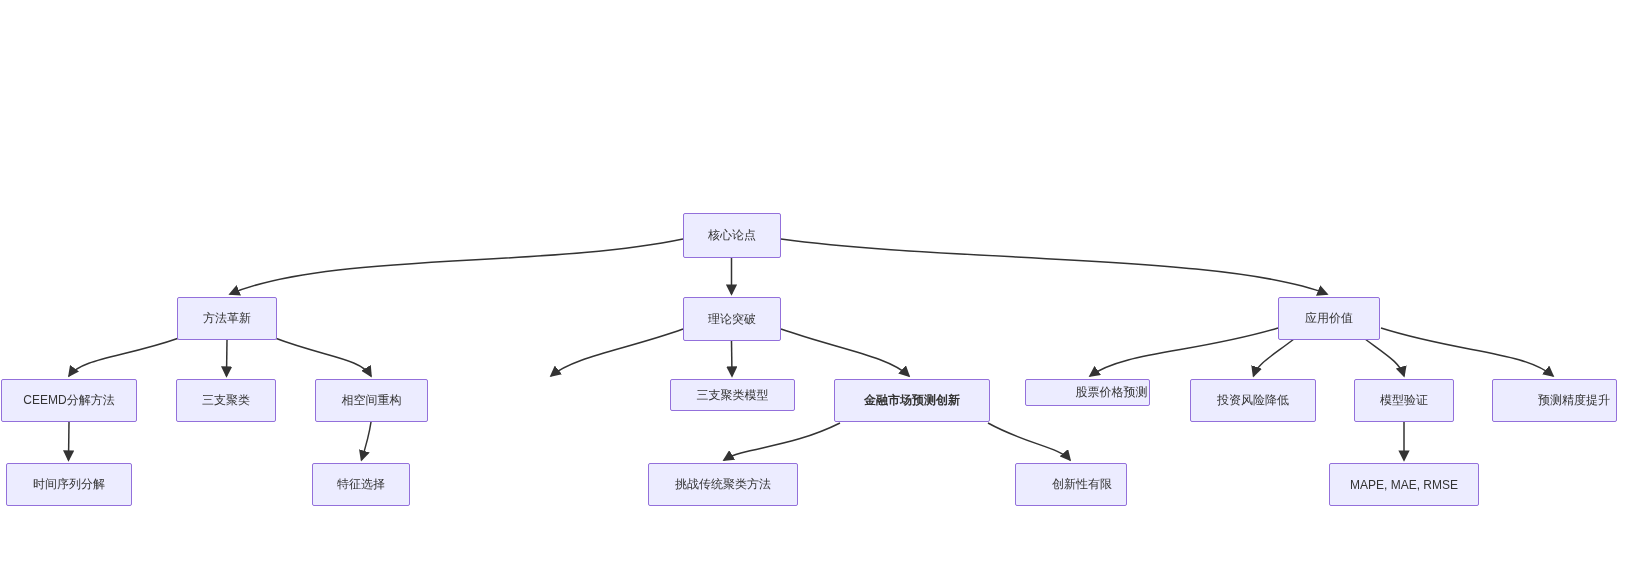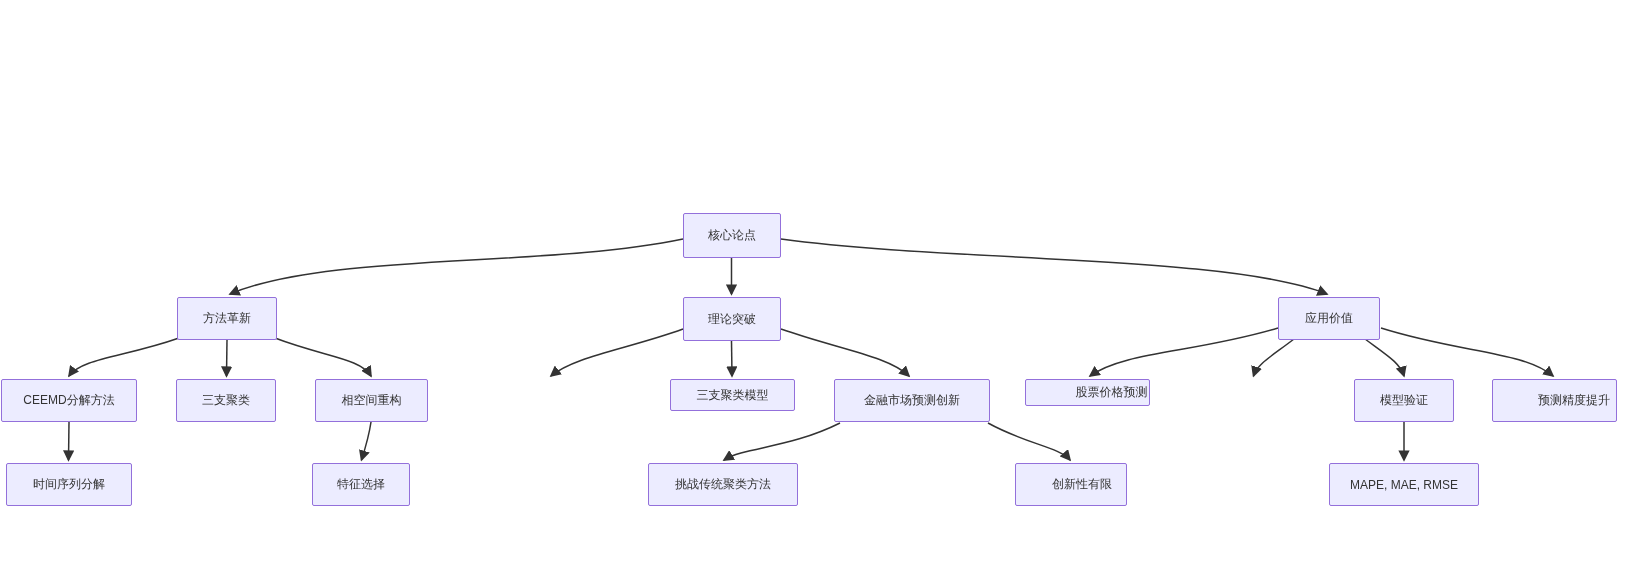--- a/index.html
+++ b/index.html
@@ -36,21 +36,21 @@
   
   .n-method      { left:177px;  top:297px; width:100px; height:43px; }
   .n-theory      { left:683px;  top:297px; width:98px;  height:44px; }
   .n-value       { left:1278px; top:297px; width:102px; height:43px; }
   
   .n-ceemd       { left:1px;    top:379px; width:136px; height:43px; }
   .n-threeway    { left:176px;  top:379px; width:100px; height:43px; }
   .n-phase       { left:315px;  top:379px; width:113px; height:43px; }
   .n-bayes       { left:467px;  top:379px; width:165px; height:43px; }
   .n-twcmodel    { left:670px;  top:379px; width:125px; height:32px; }
-  .n-finance     { left:834px;  top:379px; width:156px; height:43px; }
+  .n-finance     { left:834px;  top:379px; width:156px; height:43px;font-weight:bold; }
   .n-stock       { left:1025px; top:379px; width:125px; height:27px;padding-left:48px; }
   .n-risk        { left:1190px; top:379px; width:126px; height:43px; }
   .n-validation  { left:1354px; top:379px; width:100px; height:43px; }
   .n-accuracy    { left:1492px; top:379px; width:125px; height:43px;padding-left:39px; }
   
   .n-timeseries  { left:6px;    top:463px; width:126px; height:43px;text-align:right; }
   .n-feature     { left:312px;  top:463px; width:98px;  height:43px; }
   .n-challenge   { left:648px;  top:463px; width:150px; height:43px; }
   .n-limited     { left:1015px; top:463px; width:112px; height:43px;padding-left:22px; }
   .n-mape        { left:1329px; top:463px; width:150px; height:43px; }
@@ -93,20 +93,21 @@
   <div class="node n-method">方法革新</div>
   <div class="node n-theory">理论突破</div>
   <div class="node n-value">应用价值</div>
 
   <div class="node n-ceemd">CEEMD分解方法</div>
   <div class="node n-threeway">三支聚类</div>
   <div class="node n-phase">相空间重构</div>
   <div class="node n-twcmodel">三支聚类模型</div>
   <div class="node n-finance">金融市场预测创新</div>
   <div class="node n-stock">股票价格预测</div>
+  <div class="node n-risk">投资风险降低</div>
   <div class="node n-validation">模型验证</div>
   <div class="node n-accuracy">预测精度提升</div>
 
   <div class="node n-timeseries">时间序列分解</div>
   <div class="node n-feature">特征选择</div>
   <div class="node n-challenge">挑战传统聚类方法</div>
   <div class="node n-limited">创新性有限</div>
   <div class="node n-mape">MAPE, MAE, RMSE</div>
 
 </div>

